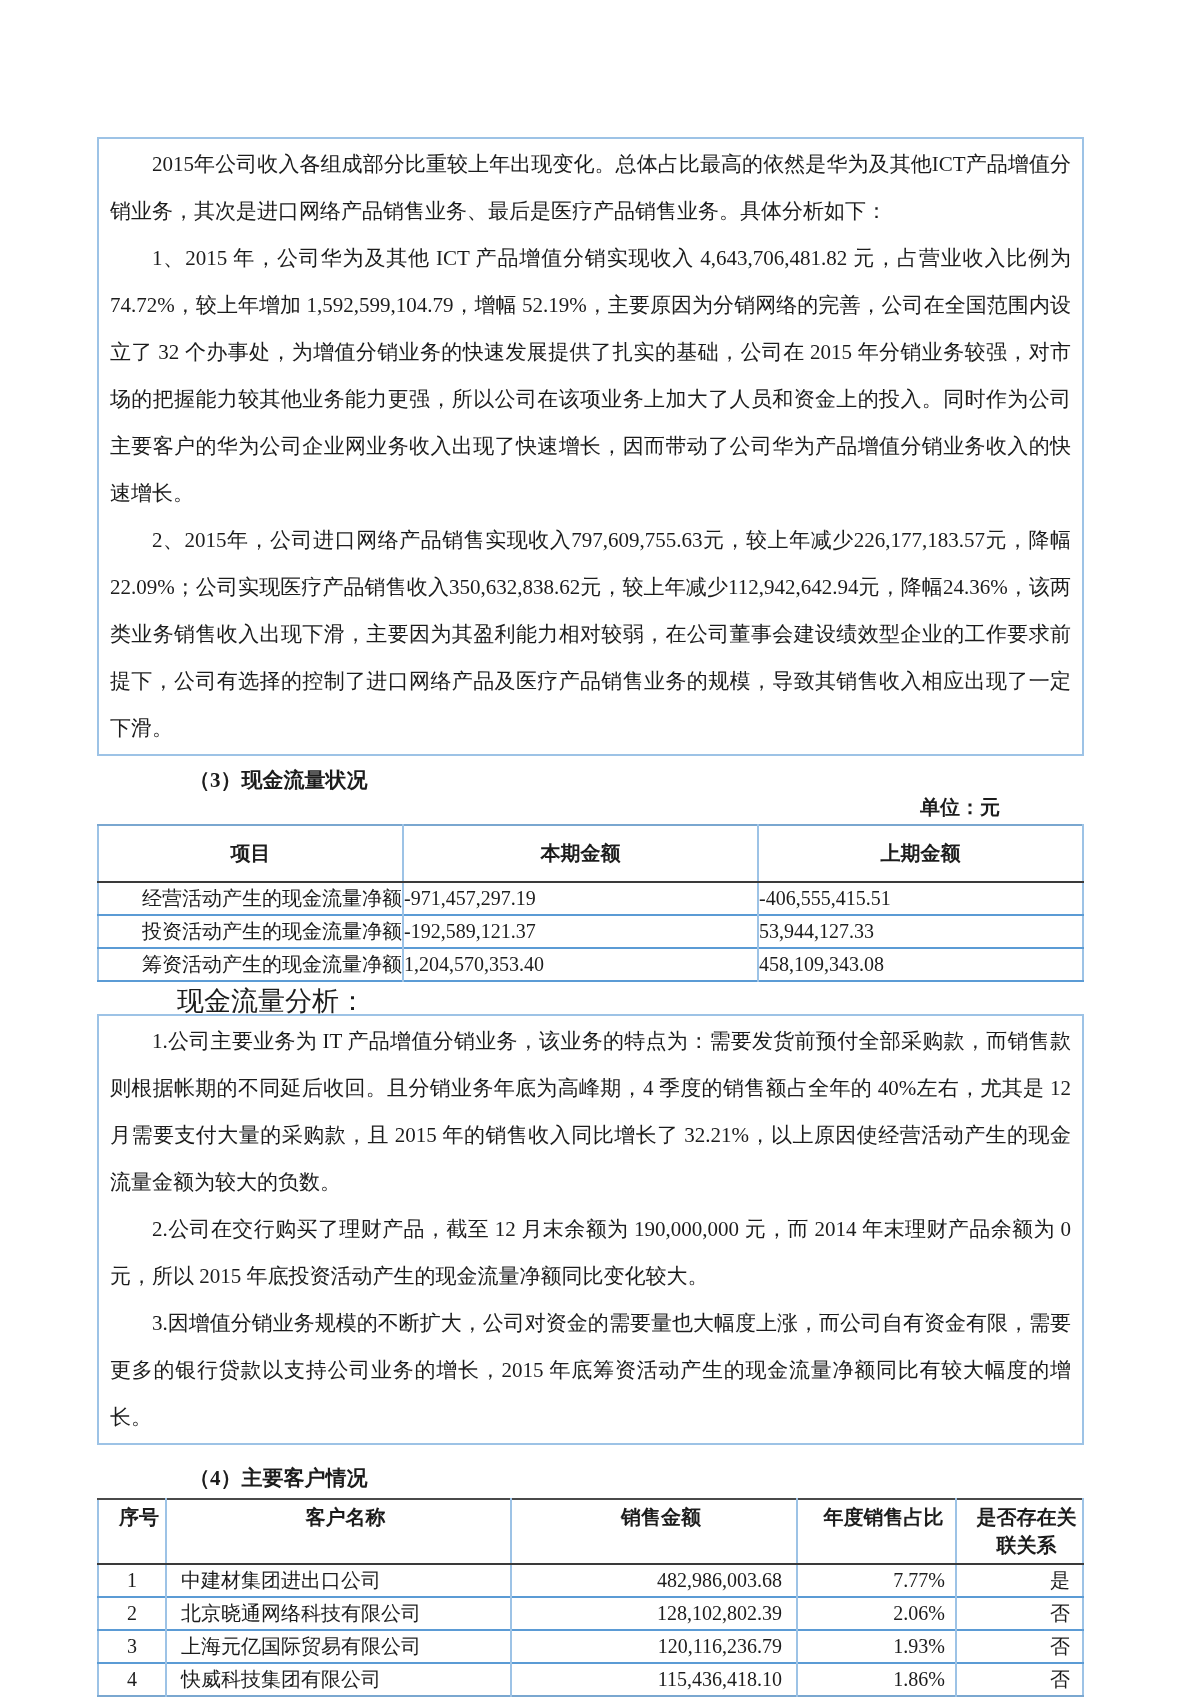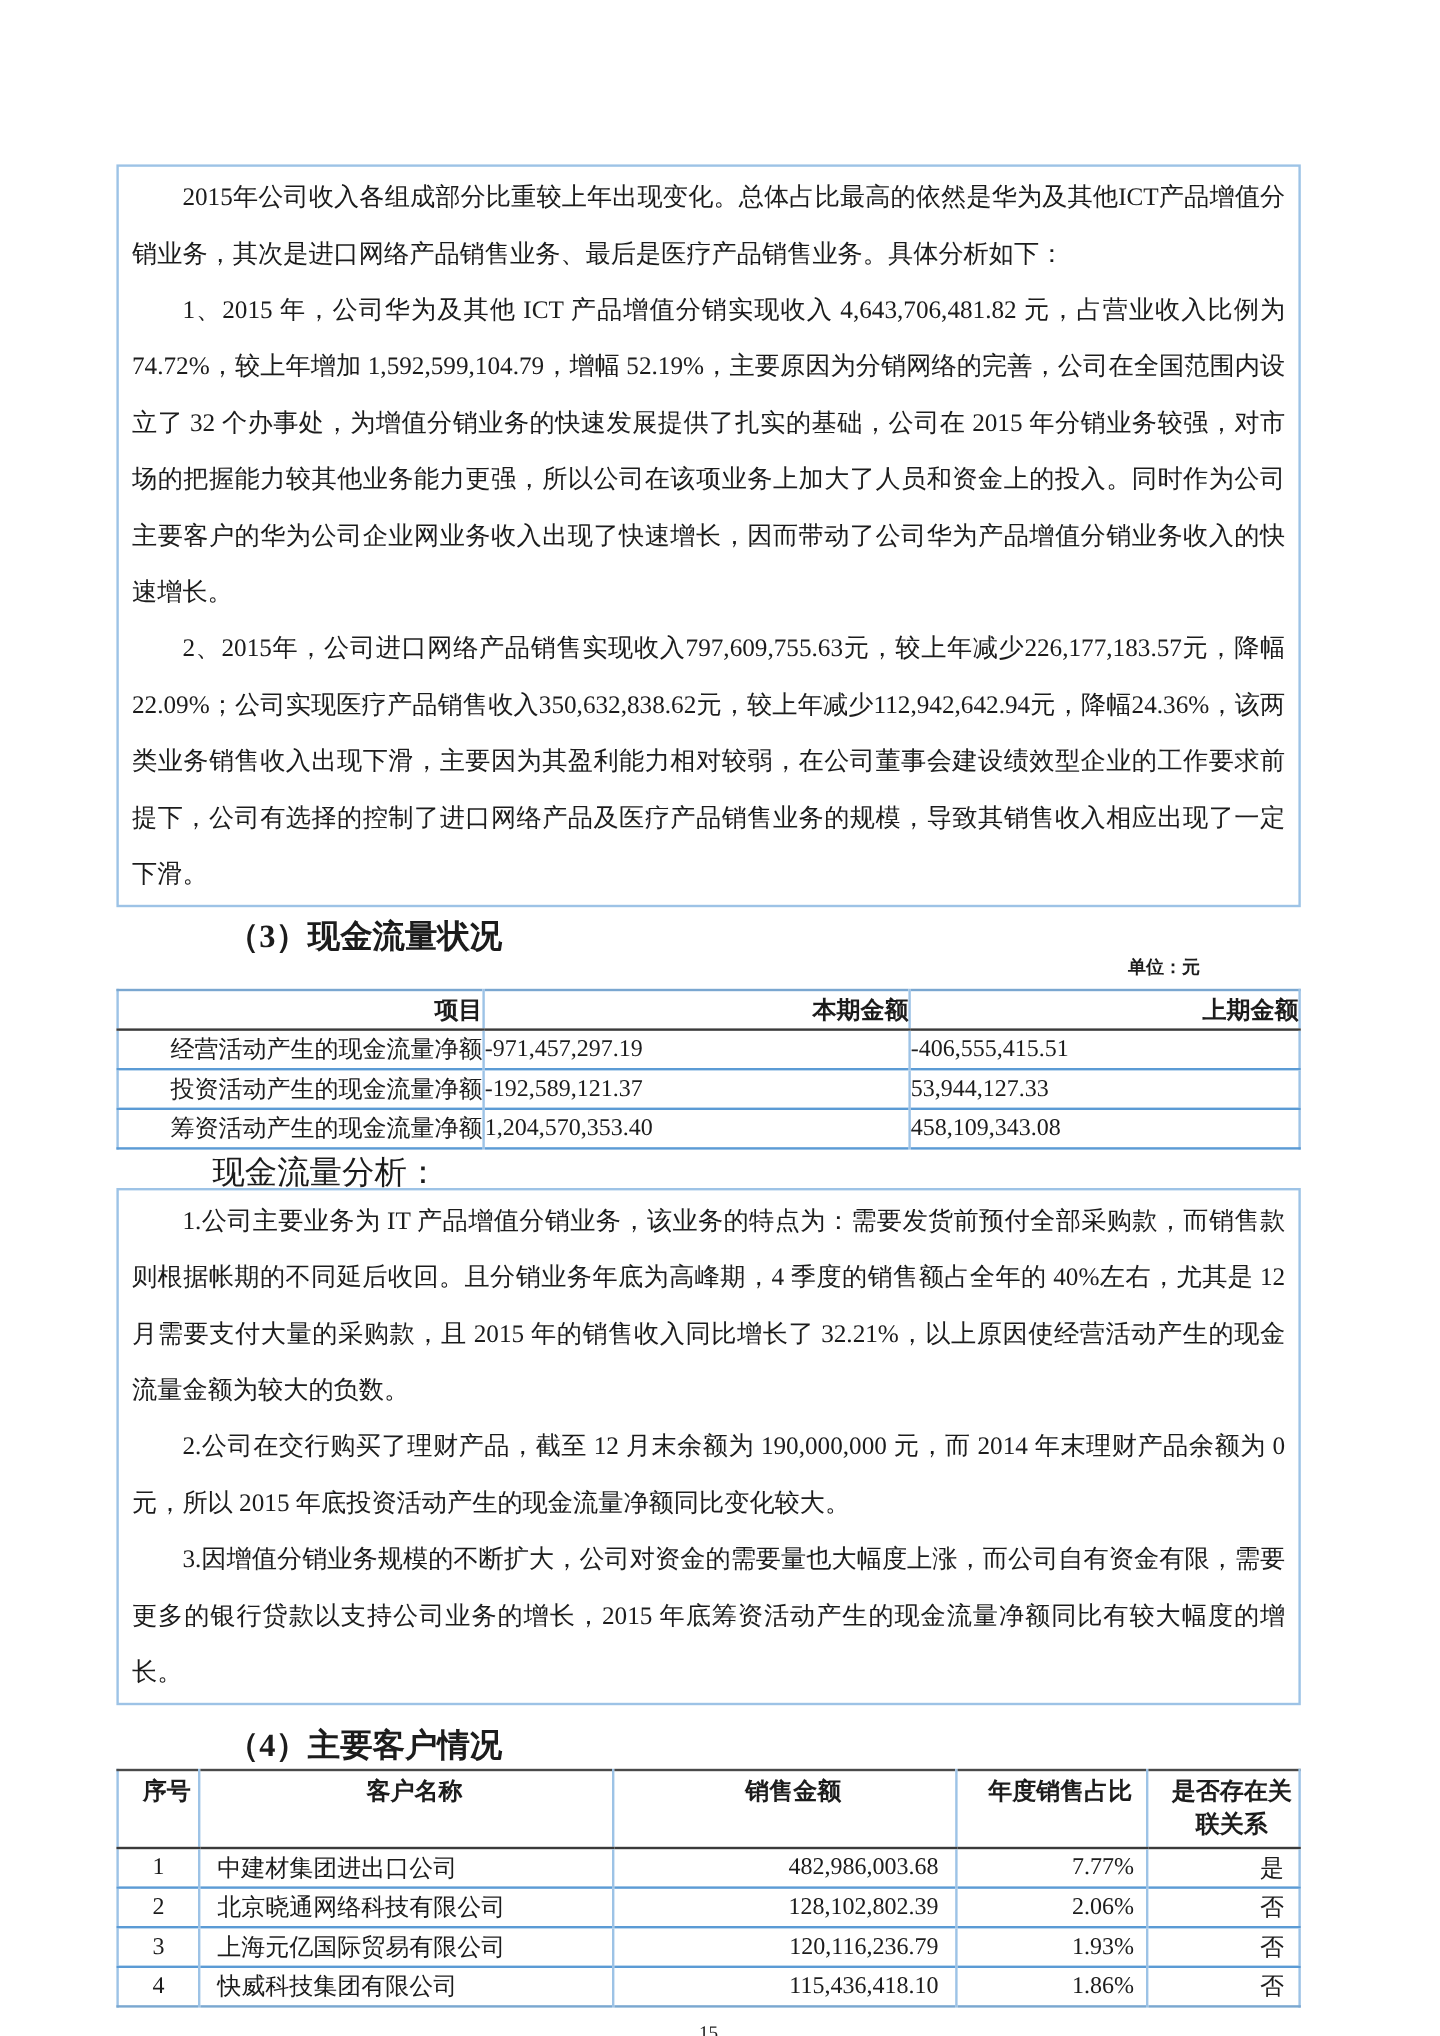--- a/index.html
+++ b/index.html
@@ -14,40 +14,40 @@
   .para-block{
     border:2px solid #9dc3e6;
     padding:2px 11px;
     box-sizing:border-box;
     font-size:21px;line-height:47px;
     text-align:justify;
   }
   .para-block p{margin:0;text-indent:2em;}
 
   .sec-heading{
-    font-size:27px;font-weight:bold;line-height:27px;
+    font-size:21px;font-weight:bold;line-height:27px;
     padding-left:92px;margin-top:11px;
   }
   .unit-note{
-    font-size:15px;font-weight:bold;line-height:26px;
+    font-size:20px;font-weight:bold;line-height:26px;
     text-align:right;padding-right:84px;
   }
   .analysis-label{
     font-size:27px;line-height:26px;
     padding-left:80px;margin:6px 0 0 0;
   }
 
   table{border-collapse:collapse;width:100%;table-layout:fixed;}
 
   
   table.cashflow{margin-top:4px;font-size:20px;
     border-left:2px solid #9dc3e6;border-right:2px solid #9dc3e6;
     border-top:2px solid #7aa7d0;border-bottom:2px solid #5b9bd5;}
   table.cashflow th{
-    font-weight:bold;text-align:right;height:31px;padding:0;
+    font-weight:bold;text-align:center;height:31px;padding:12px;
     border-bottom:2px solid #3a3a3a;
   }
   table.cashflow td{height:31px;padding:0;}
   table.cashflow tr.data + tr.data td{border-top:2px solid #5b9bd5;}
   table.cashflow .vline{border-left:2px solid #9dc3e6;}
   table.cashflow td.item{text-align:right;padding-left:12px;}
   table.cashflow td.num{padding-right:16px;}
 
   
   table.customers{margin-top:6px;font-size:20px;

